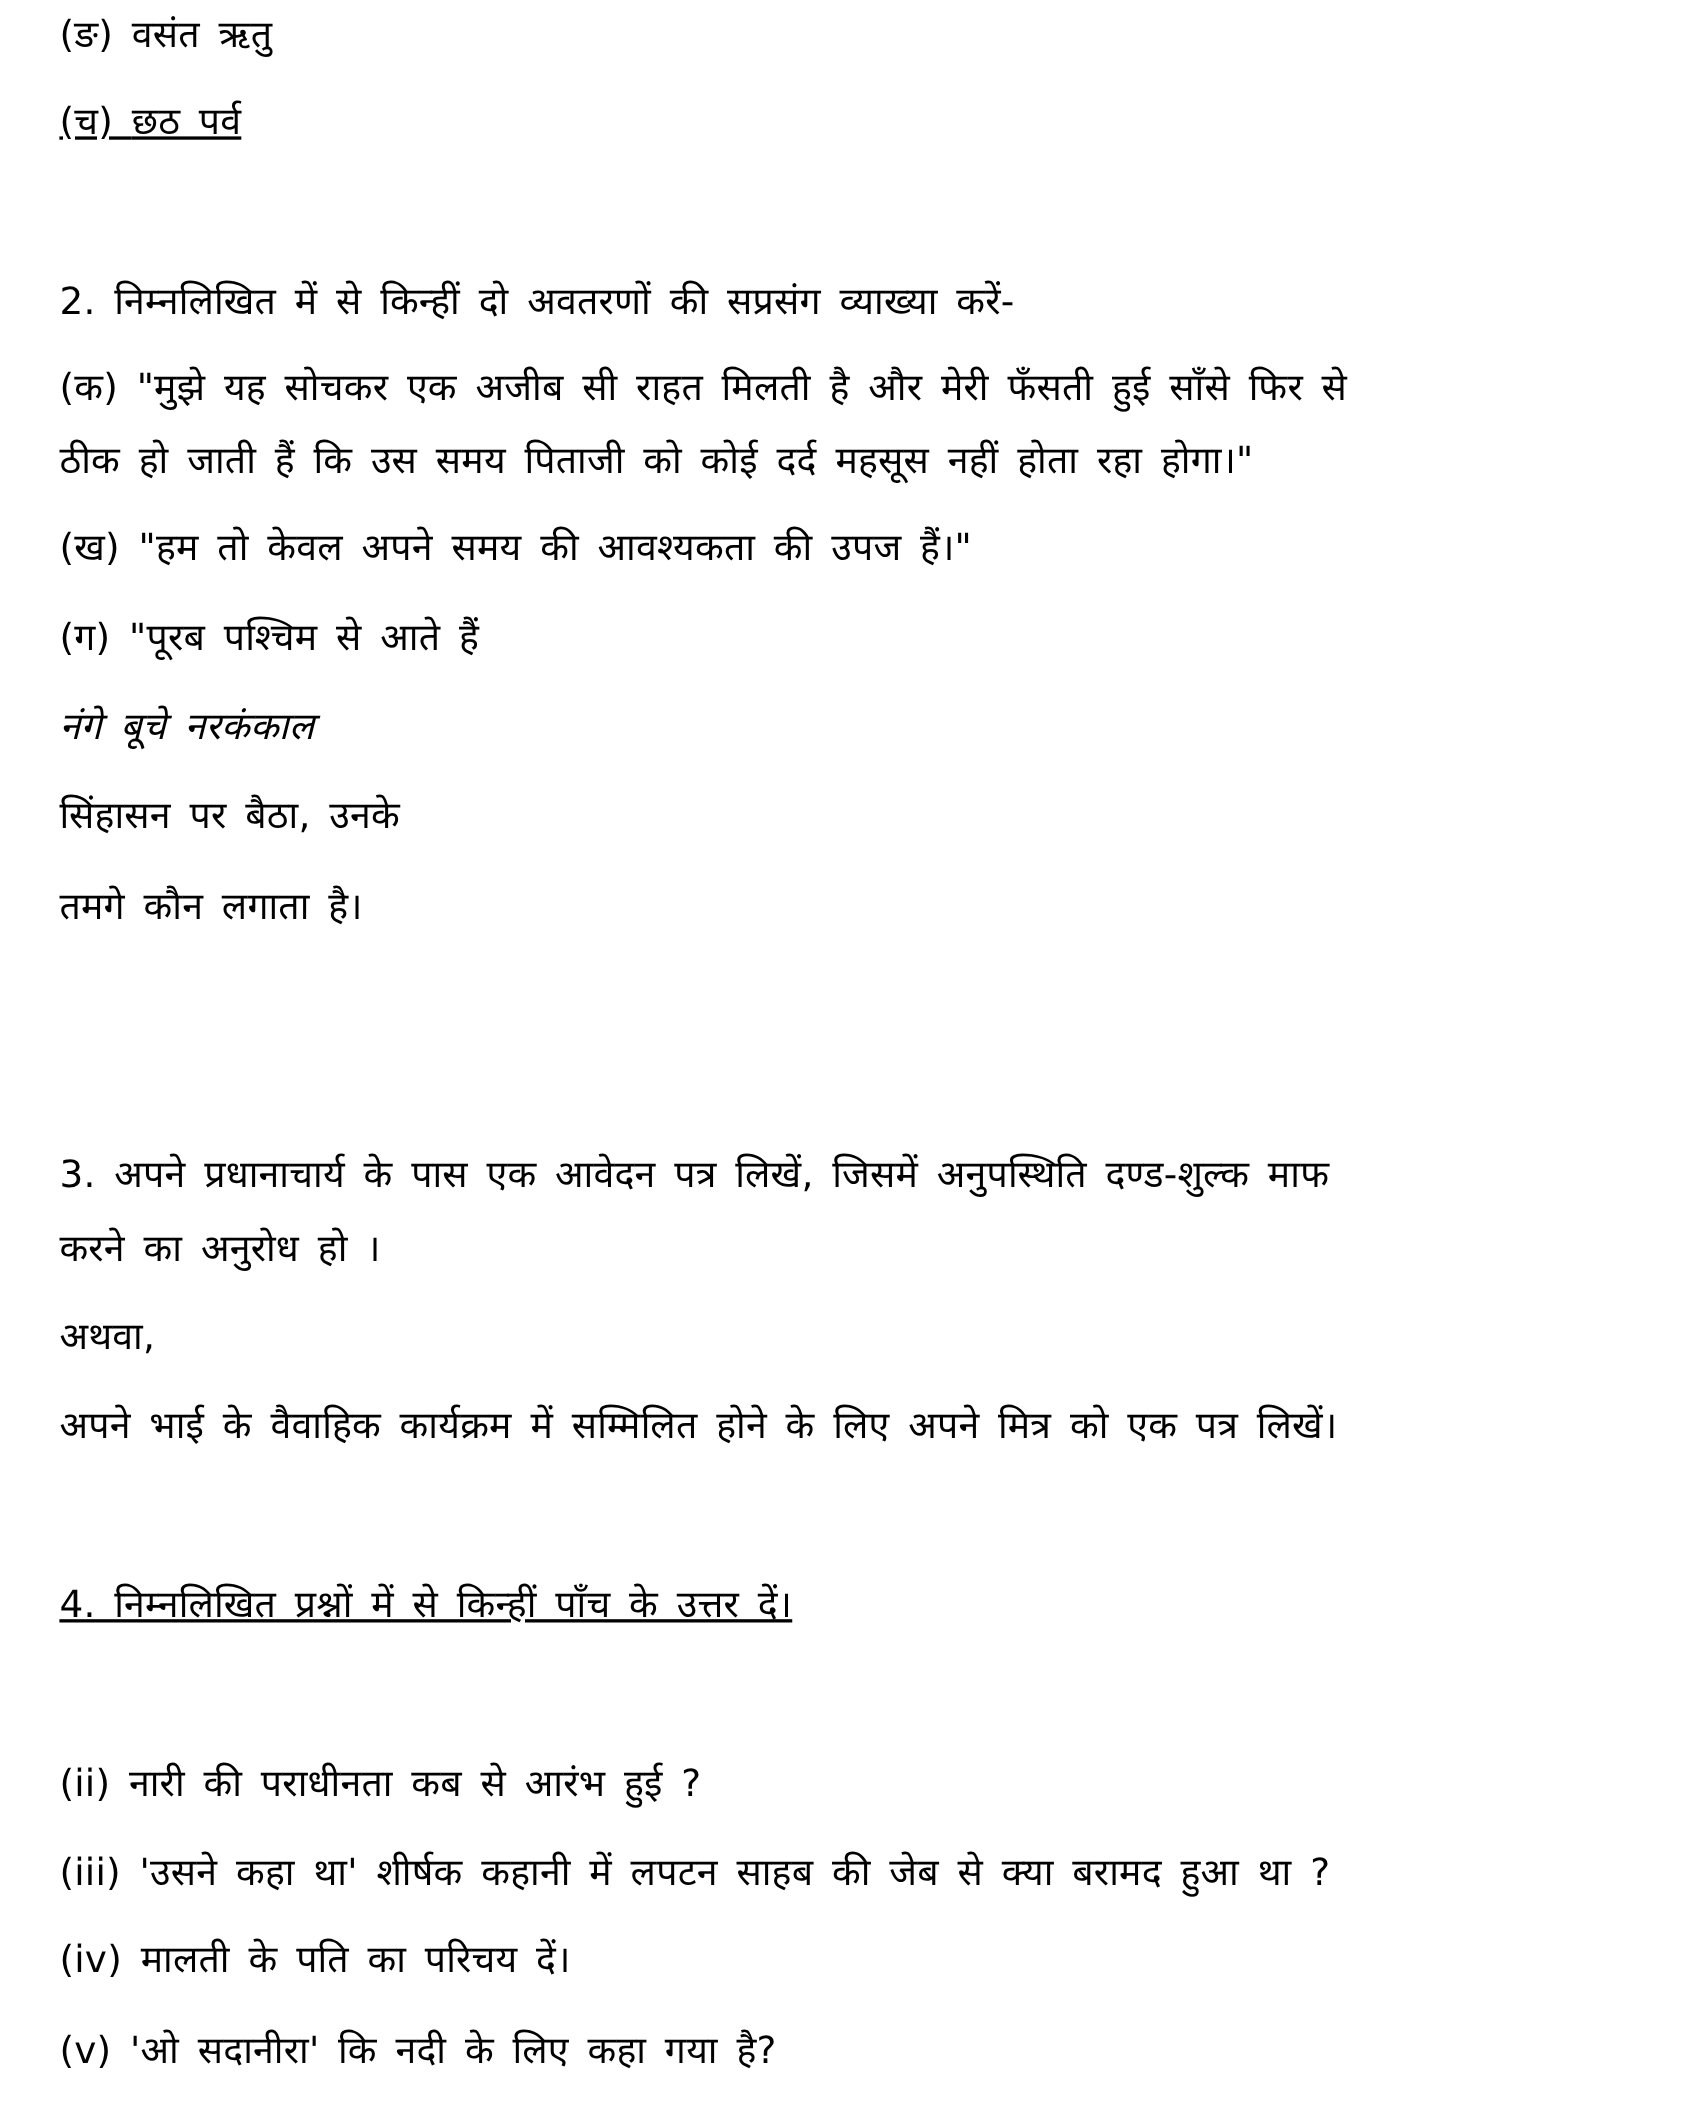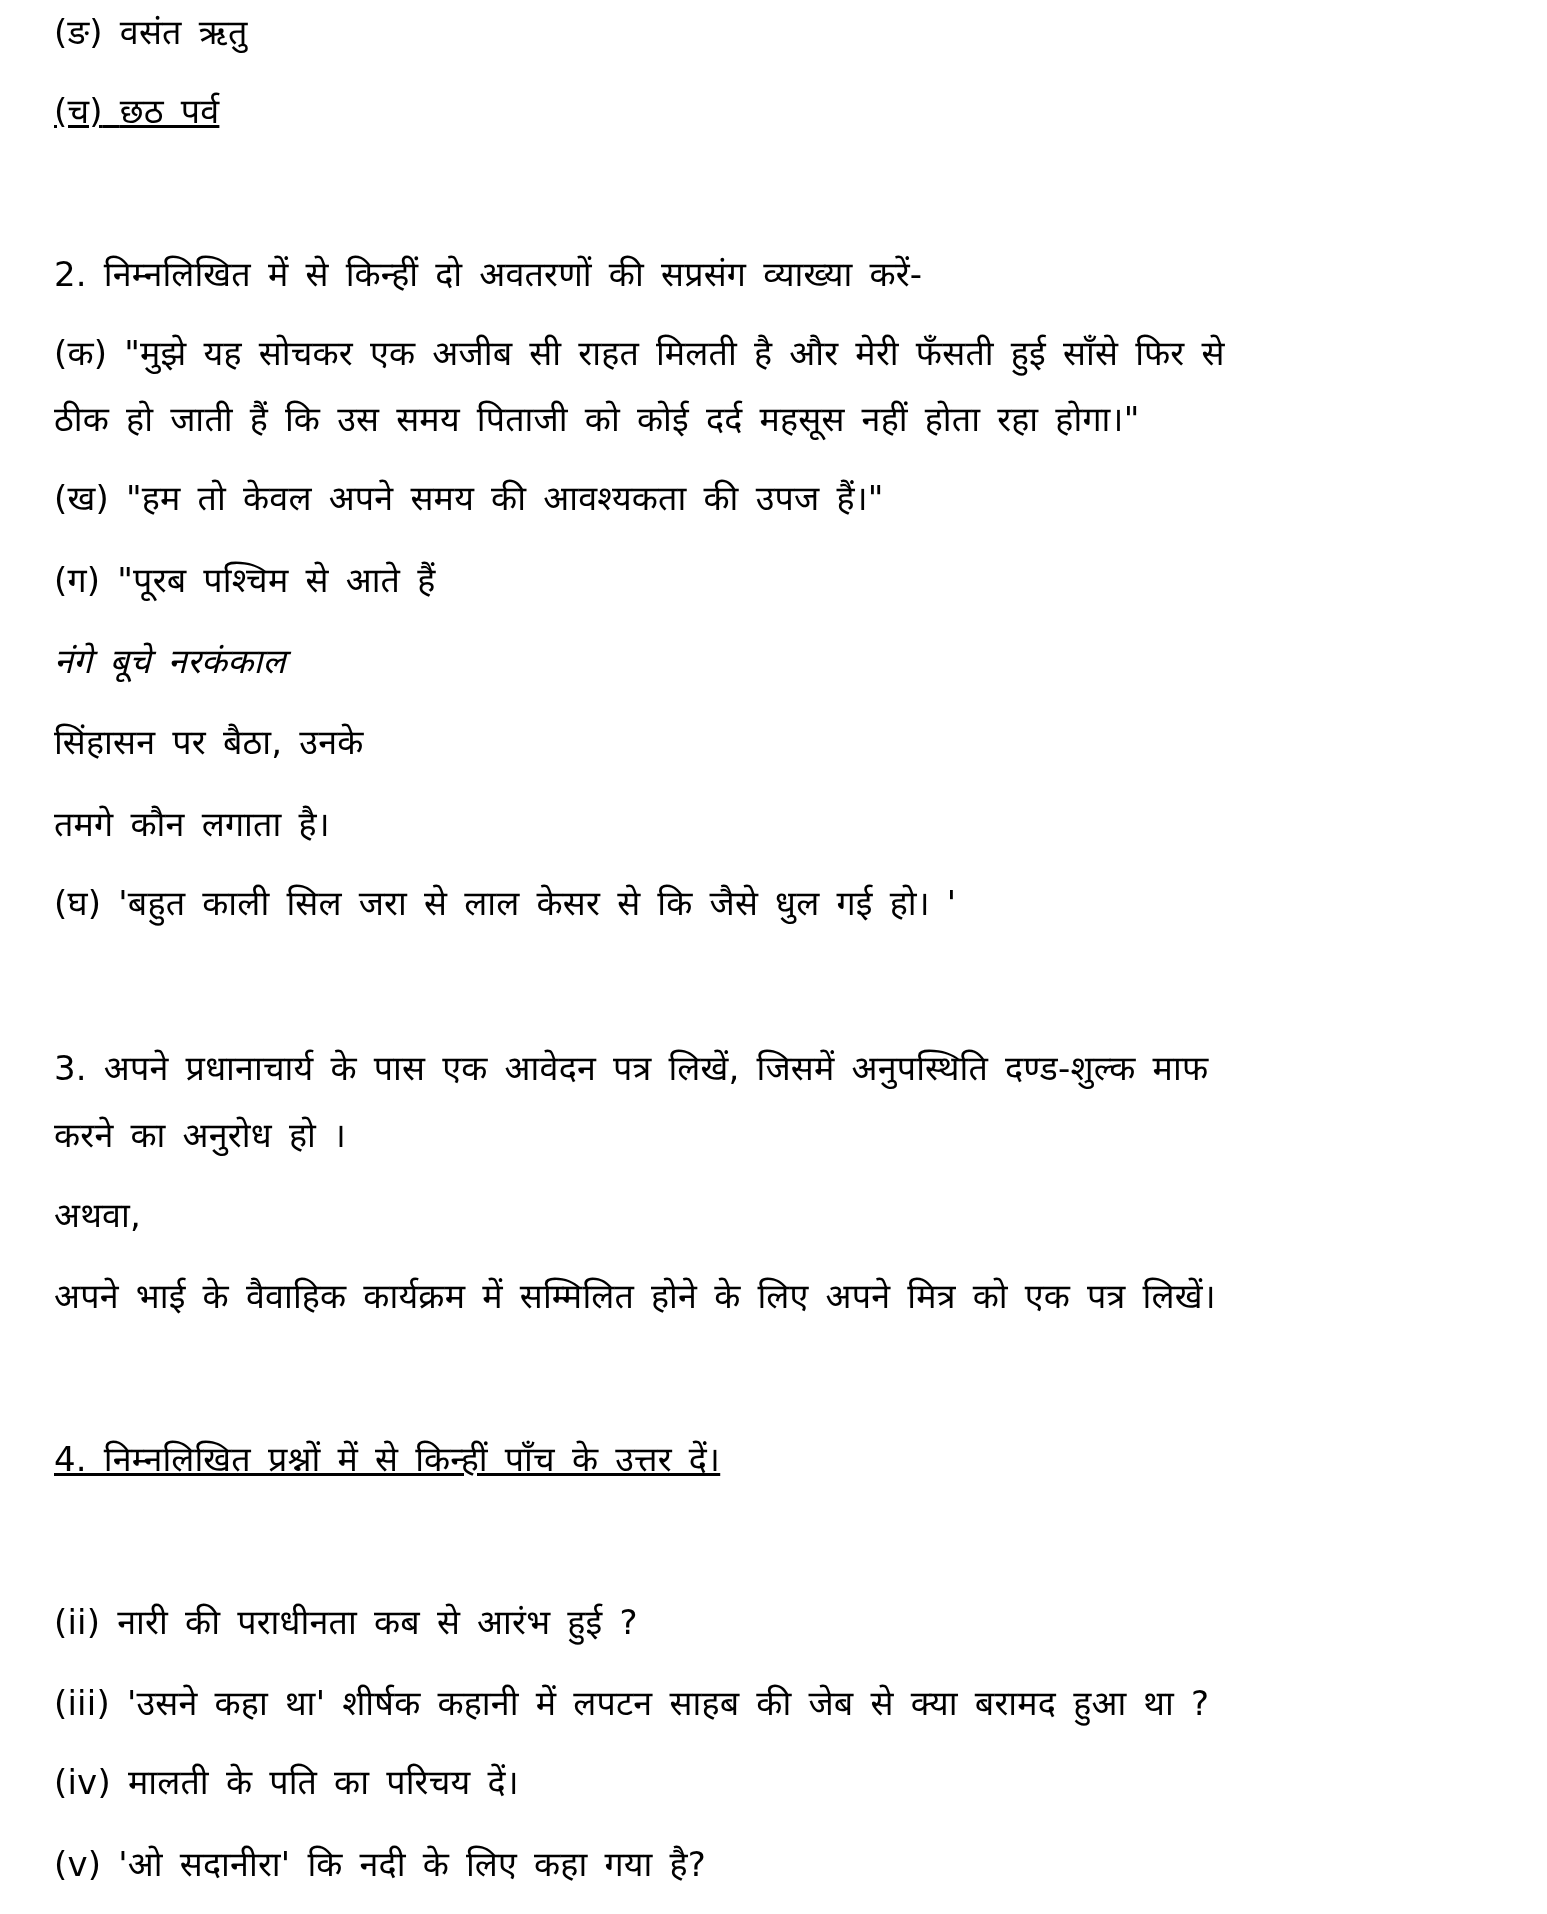--- a/index.html
+++ b/index.html
@@ -47,21 +47,20 @@
   </div>
 
   <div class="line" style="top:252px;">2. निम्नलिखित में से किन्हीं दो अवतरणों की सप्रसंग व्याख्या करें-</div>
   <div class="line" style="top:331px;">(क) "मुझे यह सोचकर एक अजीब सी राहत मिलती है और मेरी फँसती हुई साँसे फिर से</div>
   <div class="line" style="top:397px;">ठीक हो जाती हैं कि उस समय पिताजी को कोई दर्द महसूस नहीं होता रहा होगा।"</div>
   <div class="line" style="top:476px;">(ख) "हम तो केवल अपने समय की आवश्यकता की उपज हैं।"</div>
   <div class="line" style="top:558px;">(ग) "पूरब पश्चिम से आते हैं</div>
   <div class="line" style="top:639px;font-style:italic;">नंगे बूचे नरकंकाल</div>
   <div class="line" style="top:802px;">तमगे कौन लगाता है।</div>
   <div class="line" style="top:720px;">सिंहासन पर बैठा, उनके</div>
-  <div class="line" style="top:881px;">(घ) 'बहुत काली सिल जरा से लाल केसर से कि जैसे धुल गई हो। '</div>
 
   <div class="line" style="top:1046px;">3. अपने प्रधानाचार्य के पास एक आवेदन पत्र लिखें, जिसमें अनुपस्थिति दण्ड-शुल्क माफ</div>
   <div class="line" style="top:1113px;">करने का अनुरोध हो ।</div>
   <div class="line" style="top:1193px;">अथवा,</div>
   <div class="line" style="top:1274px;">अपने भाई के वैवाहिक कार्यक्रम में सम्मिलित होने के लिए अपने मित्र को एक पत्र लिखें।</div>
 
   <div class="line" style="top:1437px;text-decoration:underline;">4. निम्नलिखित प्रश्नों में से किन्हीं पाँच के उत्तर दें।</div>
   <div class="line" style="top:1600px;text-align:center;">(ii) नारी की पराधीनता कब से आरंभ हुई ?</div>
   <div class="line" style="top:1681px;">(iii) 'उसने कहा था' शीर्षक कहानी में लपटन साहब की जेब से क्या बरामद हुआ था  ?</div>
   <div class="line" style="top:1760px;">(iv) मालती के पति का परिचय दें।</div>

